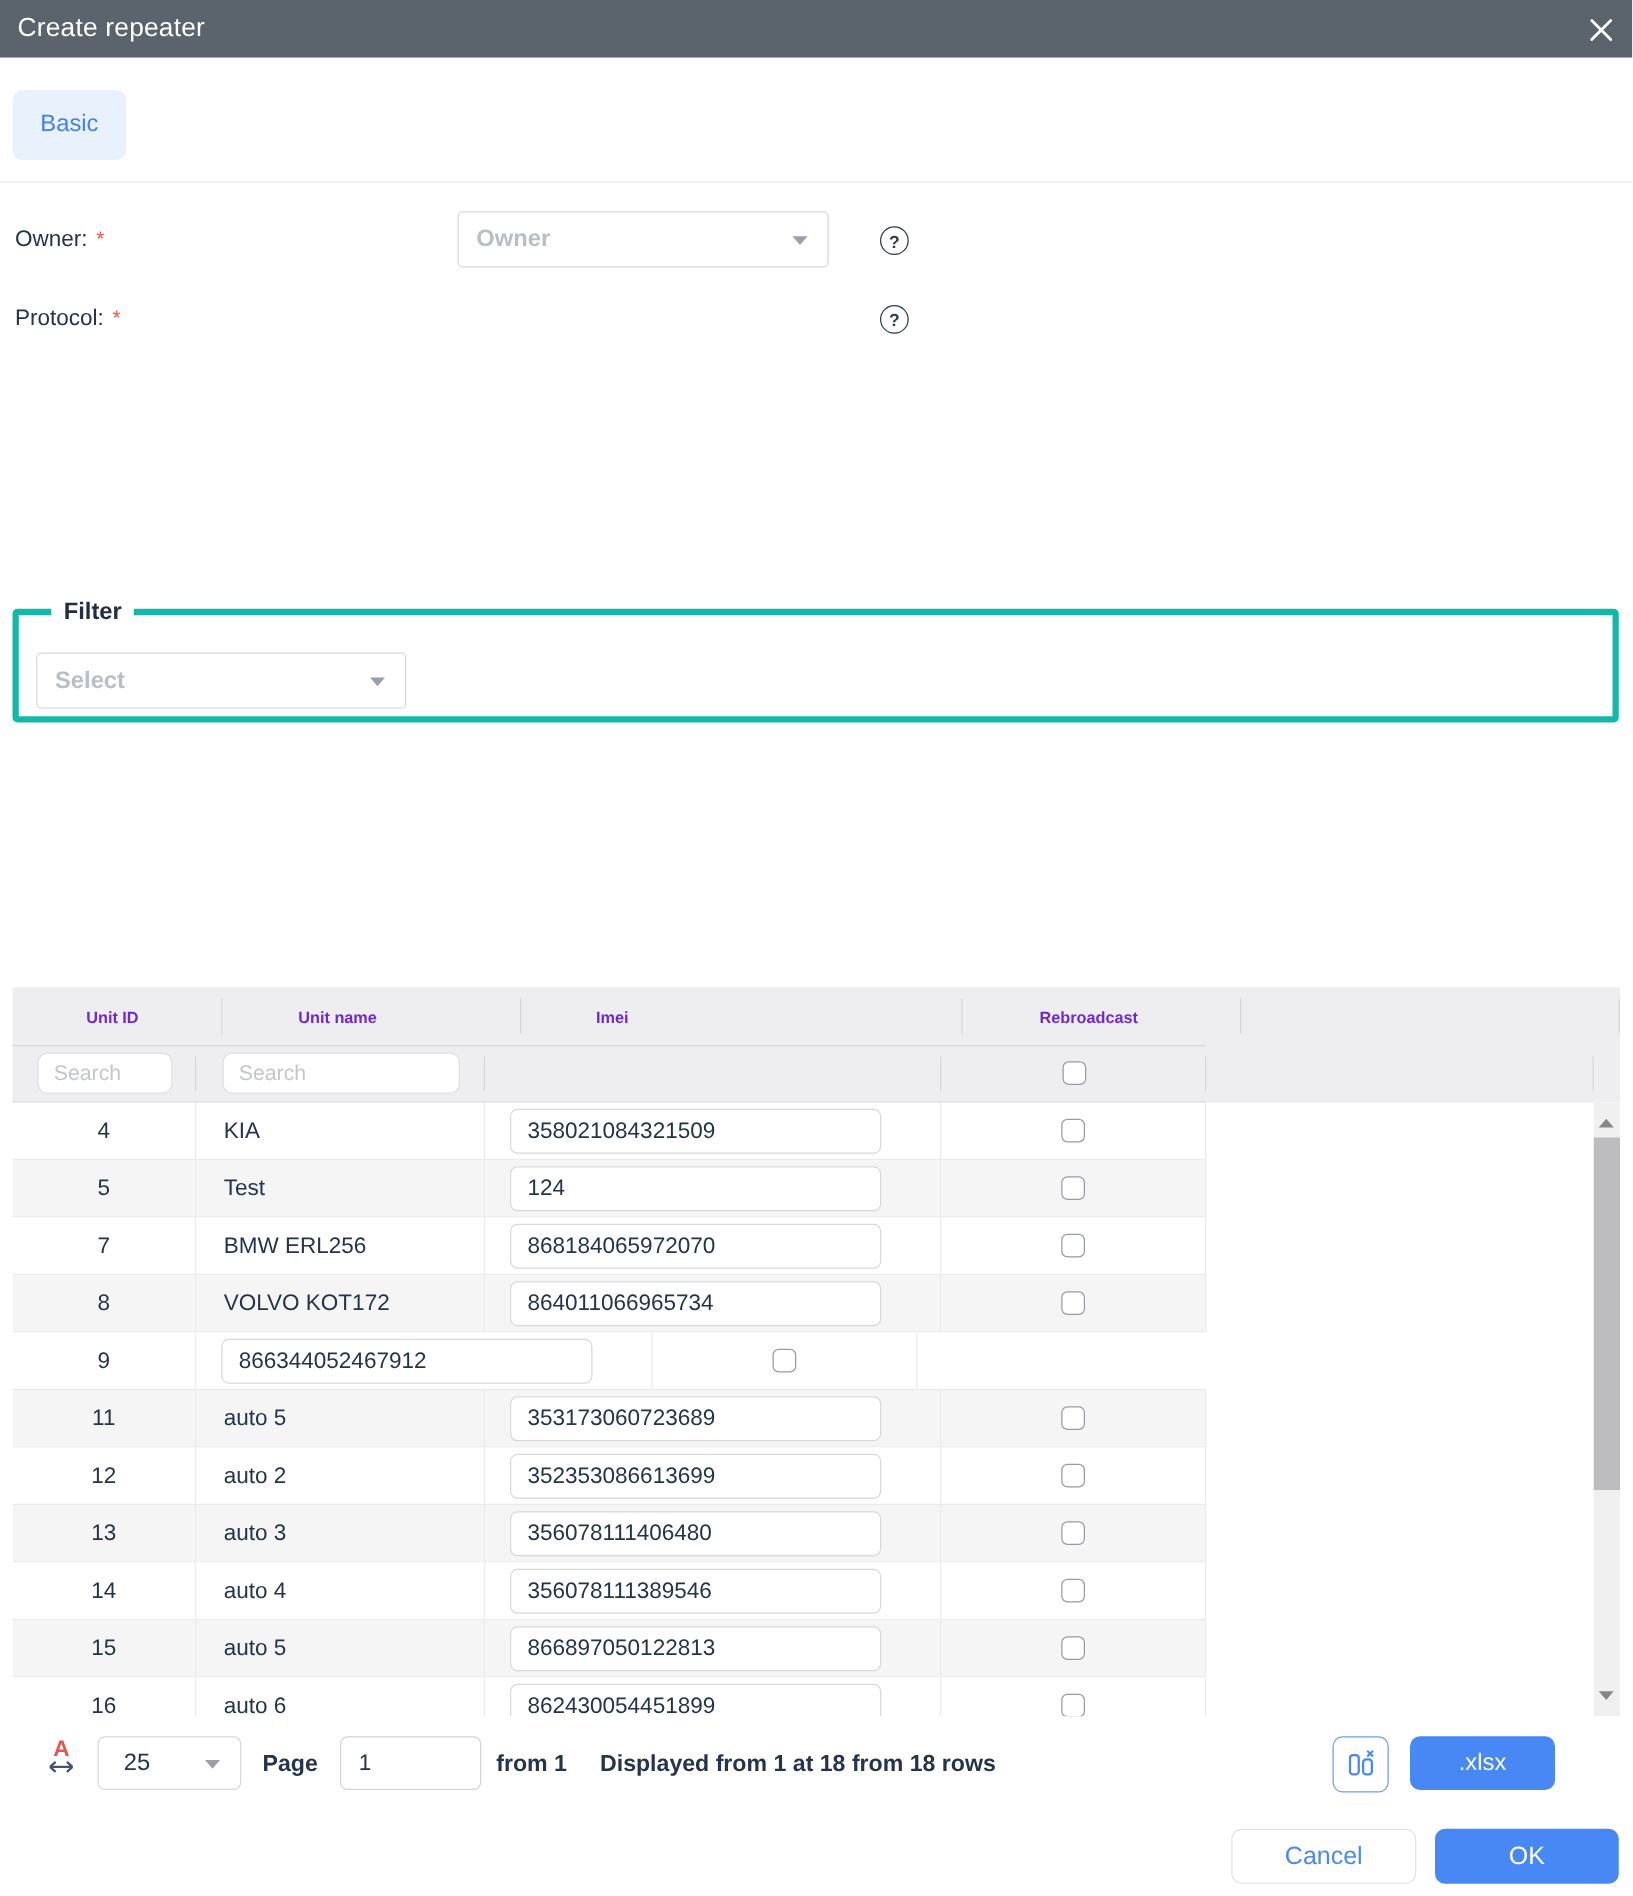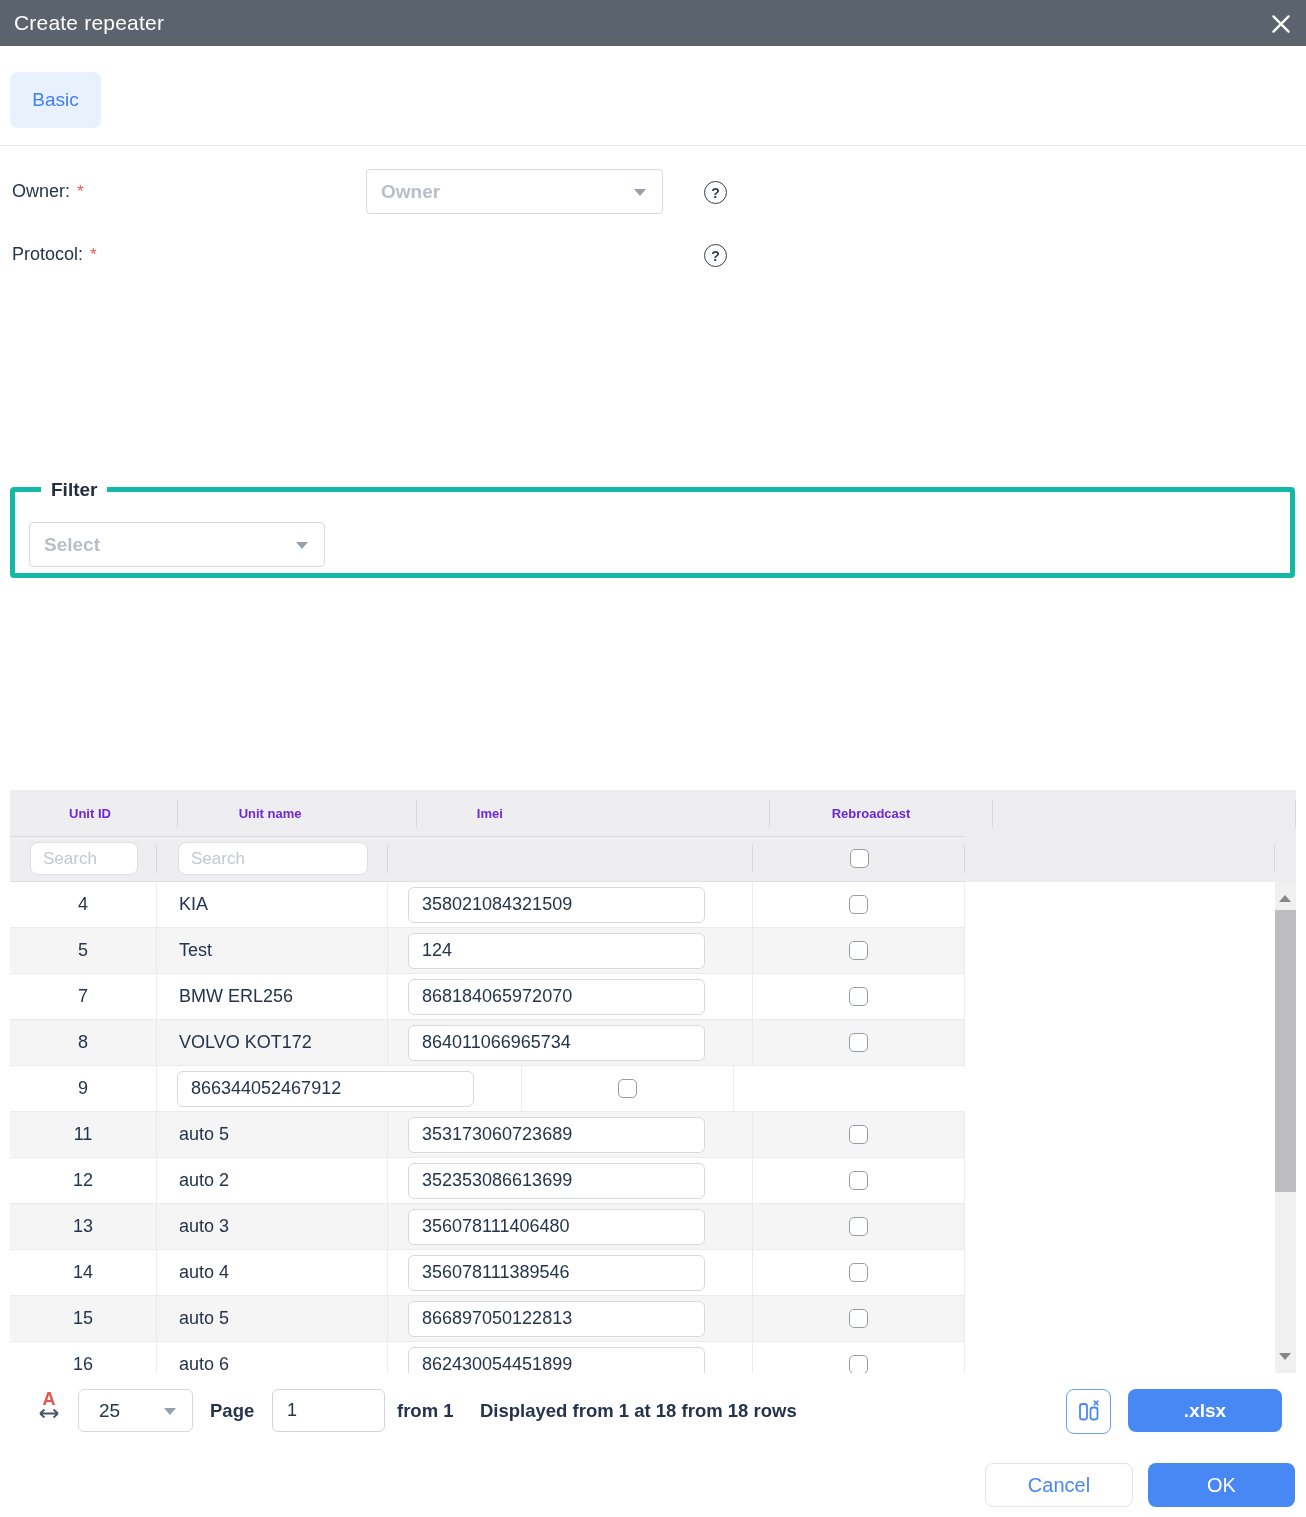--- a/index.html
+++ b/index.html
@@ -74,21 +74,21 @@
   
   .autofit { position:absolute; left:30px; top:1390px; width:38px; display:flex; flex-direction:column; align-items:center; cursor:pointer; }
   .autofit .a { color:#e8544b; font-weight:700; font-size:18px; line-height:18px; }
   .psize { left:78px; top:1389px; width:115px; height:43px; border-radius:6px; }
   .ftext { position:absolute; top:1389px; height:43px; display:flex; align-items:center; font-size:18.5px; font-weight:600; color:#25334c; }
   .pglabel { left:210px; }
   .fromlabel { left:397px; }
   .displabel { left:480px; }
   .pginput { position:absolute; left:272px; top:1389px; width:113px; height:43px; border:1px solid #d2d4d8; border-radius:6px; padding:0 14px; font-size:18px; color:#25334c; font-family:"Liberation Sans", sans-serif; outline:none; }
   .colsbtn { position:absolute; left:1066px; top:1389px; width:45px; height:45px; border:1px solid #6f9cf6; border-radius:8px; background:#fff; display:flex; align-items:center; justify-content:center; cursor:pointer; }
-  .xlsxbtn { position:absolute; left:1128px; top:1389px; width:154px; height:43px; background:#4788f4; border-radius:8px; color:#fff; font-size:19px; display:flex; align-items:center; justify-content:center; cursor:pointer;font-weight:bold; }
+  .xlsxbtn { position:absolute; left:1128px; top:1389px; width:116px; height:43px; background:#4788f4; border-radius:8px; color:#fff; font-size:19px; display:flex; align-items:center; justify-content:center; cursor:pointer; }
 
   
   .cancelbtn { position:absolute; left:985px; top:1463px; width:148px; height:44px; background:#fff; border:1px solid #e2e4e7; border-radius:8px; color:#4788f4; font-size:20px; display:flex; align-items:center; justify-content:center; cursor:pointer; }
   .okbtn { position:absolute; left:1148px; top:1463px; width:147px; height:44px; background:#4788f4; border:none; border-radius:8px; color:#fff; font-size:20px; display:flex; align-items:center; justify-content:center; cursor:pointer; }
 </style>
 </head>
 <body>
 
 <div class="stage">
 

